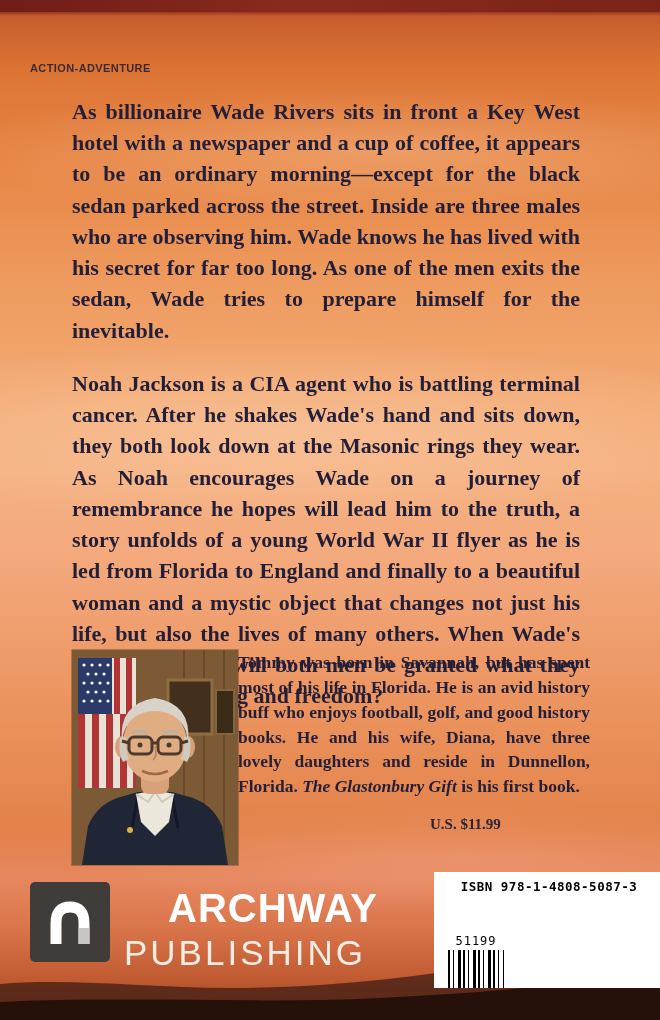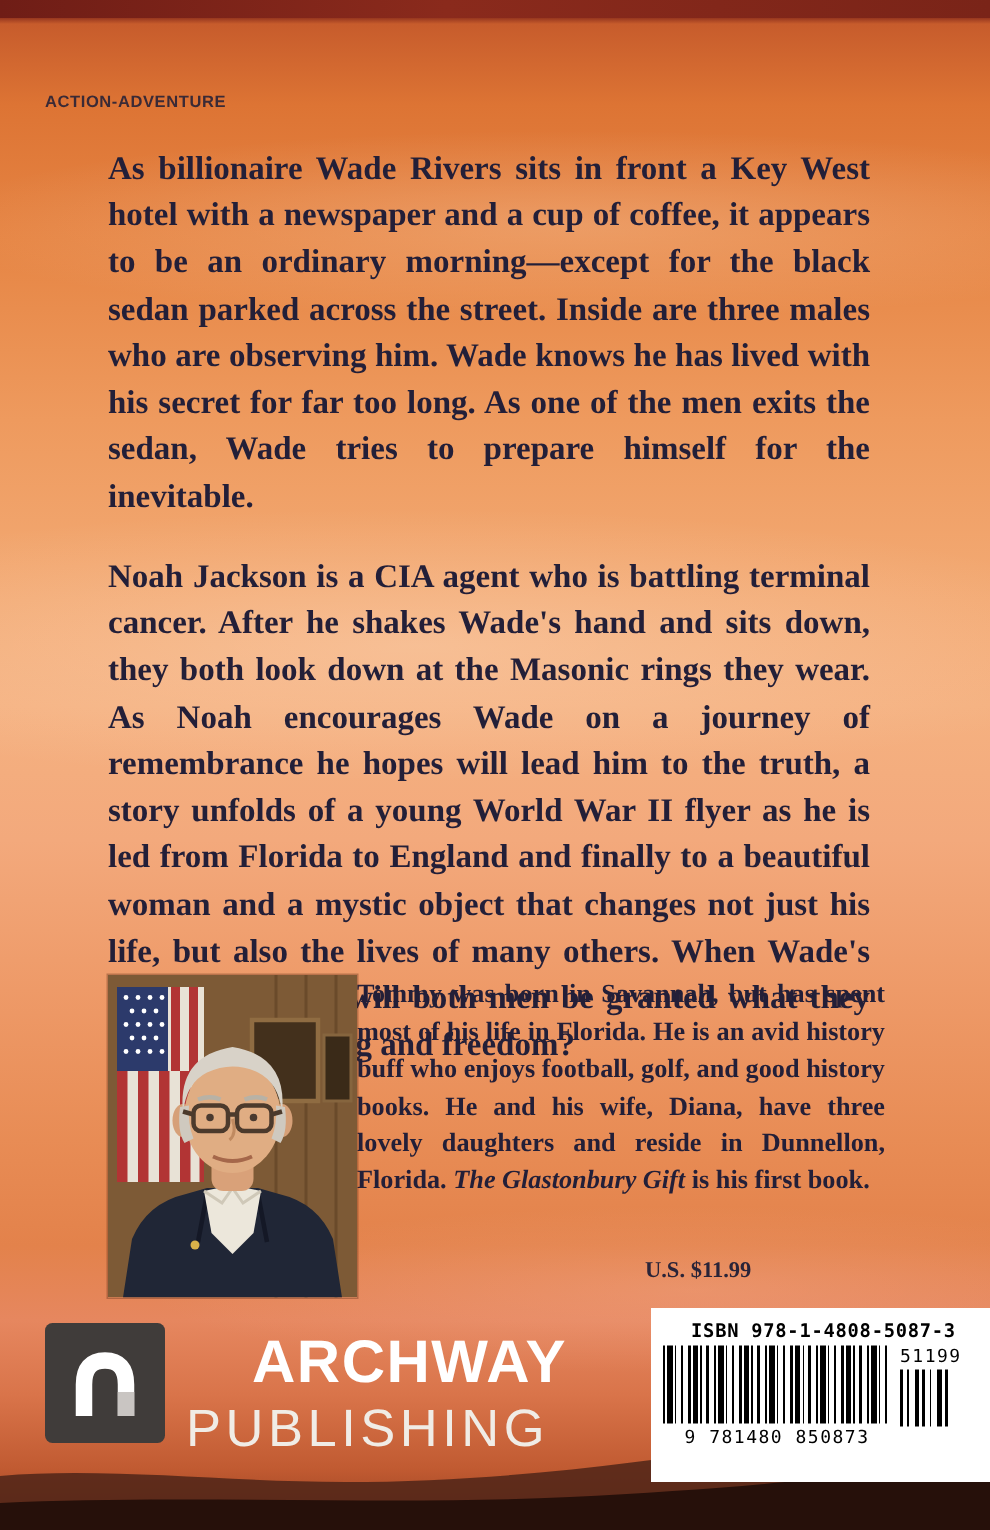--- a/index.html
+++ b/index.html
@@ -23,36 +23,36 @@
   .genre{position:absolute;top:26px;left:30px;
     font-family:"Liberation Sans",sans-serif;font-size:11px;font-weight:700;
     color:#3a2a36;letter-spacing:.4px;margin-top:36px;}
   .synopsis{position:absolute;top:96px;left:72px;width:518px;color:#231f38;}
   .synopsis p{margin:0 10px 22px 0;font-size:22px;line-height:1.42;font-weight:700;
     text-align:justify;}
   .author{position:absolute;top:650px;left:72px;width:518px;display:flex;}
   .photo{width:166px;height:215px;flex:0 0 166px;box-shadow:0 0 0 1px rgba(90,40,20,.35);}
   .bio{margin:0;flex:1;font-size:17.5px;line-height:1.42;font-weight:700;
     color:#231f38;text-align:justify;}
-  .price{position:absolute;top:839px;left:418px;width:230px;padding-left:12px;box-sizing:border-box;
+  .price{position:absolute;top:816px;left:418px;width:230px;padding-left:12px;box-sizing:border-box;
     font-size:15px;font-weight:700;color:#2a2438;}
   .barcode{position:absolute;top:872px;left:434px;width:230px;height:116px;background:#fff;
     box-sizing:border-box;padding:7px 8px 6px 8px;z-index:5;
     font-family:"DejaVu Sans Mono",monospace;color:#000;}
   .isbn-line{font-size:12.5px;font-weight:700;text-align:center;letter-spacing:.5px;}
   .bars-row{display:flex;margin-top:3px;}
   .main-col{width:152px;}
   .bars{height:52px;
     background:repeating-linear-gradient(90deg,
       #000 0px,#000 1.5px,#fff 1.5px,#fff 3px,
       #000 3px,#000 6.5px,#fff 6.5px,#fff 8px,
       #000 8px,#000 9px,#fff 9px,#fff 12px,
       #000 12px,#000 13.5px,#fff 13.5px,#fff 17px);}
   .ean{font-size:12px;text-align:center;letter-spacing:1px;margin-top:2px;}
-  .addon-col{width:32px;margin-left:6px;}
+  .addon-col{width:56px;margin-left:6px;margin-top:37px;}
   .addon-num{font-size:12px;text-align:center;letter-spacing:1px;}
   .addon-bars{height:38px;margin-top:2px;
     background:repeating-linear-gradient(90deg,
       #000 0px,#000 2px,#fff 2px,#fff 5px,
       #000 5px,#000 6px,#fff 6px,#fff 10px,
       #000 10px,#000 13px,#fff 13px,#fff 15px);}
   .publisher{position:absolute;top:882px;left:30px;display:flex;gap:14px;align-items:flex-start;z-index:6;}
   .logo-text{padding-top:6px;font-family:"Liberation Sans",sans-serif;}
   .pub-name{font-size:40px;font-weight:700;color:#ffffff;letter-spacing:1px;line-height:1;margin-left:44px;}
   .pub-sub{font-size:35px;font-weight:400;color:#f0ece6;letter-spacing:3px;margin-top:7px;line-height:1;}
@@ -135,24 +135,20 @@
       </svg>
     </div>
     <p class="bio"><span>Tommy was born in Savannah, but has spent most of his life in Florida. He is an avid history buff who enjoys football, golf, and good history books. He and his wife, Diana, have three lovely daughters and reside in Dunnellon, Florida. </span><i>The Glastonbury Gift</i><span> is his first book.</span></p>
   </div>
 
   <div class="price">U.S. $11.99</div>
 
   <div class="barcode">
     <div class="isbn-line">ISBN 978-1-4808-5087-3</div>
     <div class="bars-row">
-      <div class="main-col">
-        <div class="bars"></div>
-        <div class="ean">9 781480 850873</div>
-      </div>
       <div class="addon-col">
         <div class="addon-num">51199</div>
         <div class="addon-bars"></div>
       </div>
     </div>
   </div>
 
   <div class="publisher">
     <svg viewBox="0 0 80 80" width="80" height="80">
       <rect width="80" height="80" rx="5" fill="#403c3a"></rect>

